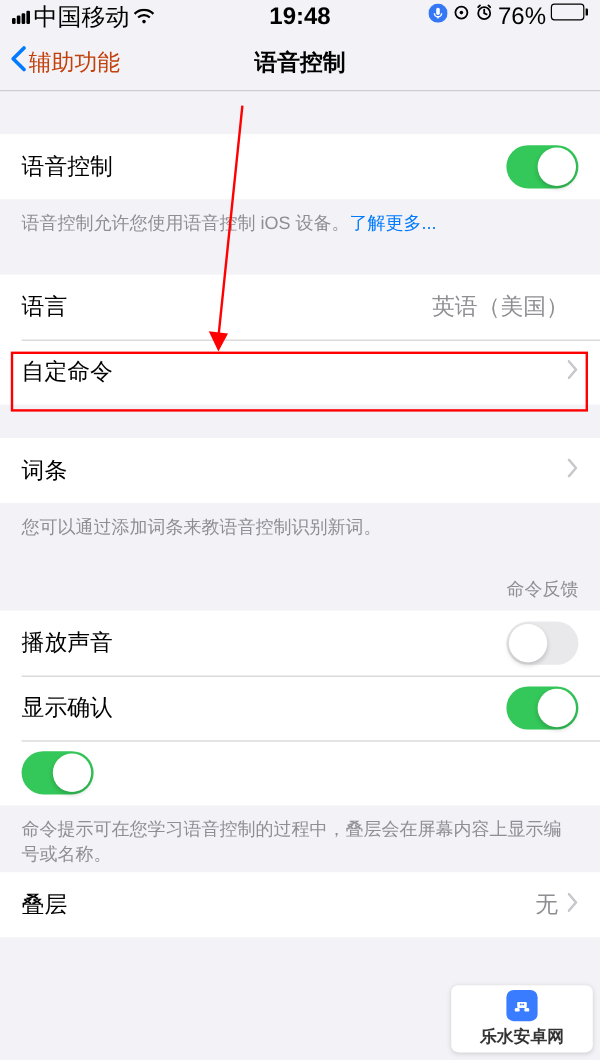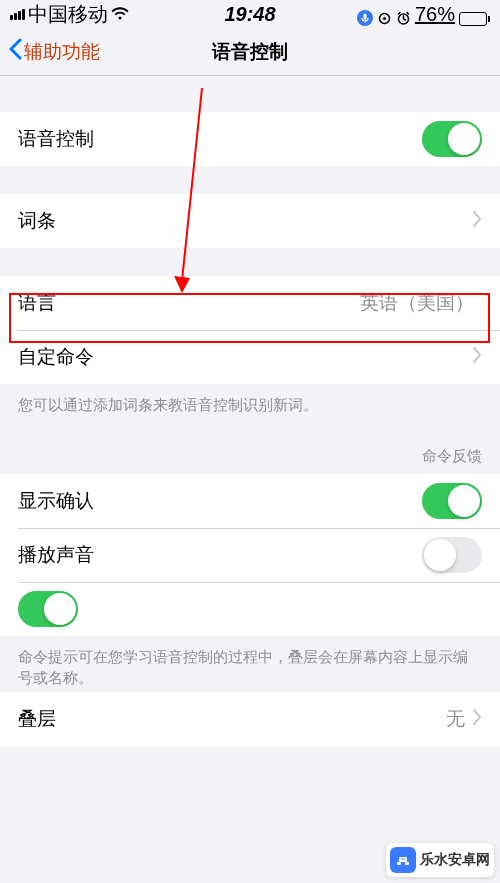--- a/index.html
+++ b/index.html
@@ -1,20 +1,20 @@
 <!DOCTYPE html>
 <html><head>
   <meta charset="utf-8">
   <style>
     * { margin: 0; padding: 0; box-sizing: border-box; font-family: -apple-system, "PingFang SC", "Helvetica Neue", sans-serif; }
     body { width: 500px; height: 883px; background: #f2f2f7; overflow: hidden; position: relative; }
     .status-bar { height: 28px; display: flex; align-items: center; justify-content: space-between; padding: 0 10px; font-size: 20px; font-weight: 500; }
     .status-left { display: flex; align-items: center; gap: 3px; }
-    .status-center { position: absolute; left: 50%; transform: translateX(-50%); font-weight: 600; font-style: italic; }
-    .status-right { display: flex; align-items: flex-end; gap: 4px; text-decoration: underline; }
+    .status-center { position: absolute; left: 50%; transform: translateX(-50%); font-weight: 600; }
+    .status-right { display: flex; align-items: flex-start; gap: 4px; }
     .signal { display: inline-flex; align-items: flex-end; gap: 1px; }
     .signal-bar { width: 3px; background: #000; border-radius: 1px; }
     .wifi-icon svg, .voice-icon svg, .circle-icon svg, .alarm-icon svg { display: block; }
     .battery { display: inline-flex; align-items: center; }
     .battery-body { width: 28px; height: 14px; border: 1.5px solid #000; border-radius: 3px; padding: 1.5px; }
     .battery-fill { height: 100%; width: 76%; background: #000; border-radius: 1px; }
     .battery-tip { width: 2px; height: 6px; background: #000; margin-left: 1px; border-radius: 0 1px 1px 0; }
     .nav-bar { height: 48px; display: flex; align-items: center; position: relative; padding: 0 8px; border-bottom: 0.5px solid rgba(0,0,0,0.15); }
     .back-link { display: flex; align-items: center; color: #c2410c; font-size: 19px; gap: 2px; }
     .nav-title { position: absolute; left: 50%; transform: translateX(-50%); font-size: 19px; font-weight: 600; }
@@ -30,21 +30,21 @@
     .toggle.on { background: #34c759; }
     .toggle.off { background: #e9e9eb; }
     .toggle-knob { width: 32px; height: 32px; border-radius: 50%; background: #fff; position: absolute; top: 2px; box-shadow: 0 2px 4px rgba(0,0,0,0.2); }
     .toggle.on .toggle-knob { right: 2px; }
     .toggle.off .toggle-knob { left: 2px; }
     .footer-text { font-size: 15px; color: #8e8e93; padding: 10px 18px 4px; line-height: 1.4; }
     .footer-text .link { color: #007aff; }
     .section-header { font-size: 15px; color: #8e8e93; padding: 28px 18px 8px; text-align: right; }
     .highlight-box { position: absolute; border: 2px solid #ff0000; pointer-events: none; z-index: 50; }
     .arrow-svg { position: absolute; pointer-events: none; z-index: 51; }
-    .watermark { position: absolute; right: 6px; bottom: 6px; z-index: 60; display: flex; align-items: center; gap: 4px; background: #fff; padding: 4px 4px; border-radius: 6px; box-shadow: 0 1px 4px rgba(0,0,0,0.15); }
+    .watermark { position: absolute; right: 6px; bottom: 6px; z-index: 60; display: flex; align-items: center; gap: 4px; background: #fff; padding: 4px 24px; border-radius: 6px; box-shadow: 0 1px 4px rgba(0,0,0,0.15); flex-direction: column; }
     .watermark-icon { width: 26px; height: 26px; background: #3a7cff; border-radius: 6px; display: flex; align-items: center; justify-content: center; }
     .watermark-text { font-size: 14px; font-weight: 600; color: #333; }
   </style>
 </head>
 <body>
 
 <div class="status-bar">
   <div class="status-left">
     <span class="signal">
       <span class="signal-bar" style="height:5px"></span>
@@ -106,59 +106,62 @@
 <div class="content">
 
   <div class="group first">
     <div class="row">
       <span class="row-label">语音控制</span>
       <span class="toggle on">
           <span class="toggle-knob"></span>
         </span>
     </div>
   </div>
+  <div class="footer-text">
+    <span>语音控制允许您使用语音控制 iOS 设备。</span><span class="link">了解更多...</span>
+  </div>
+
+  <div class="group">
+    <div class="row">
+      <span class="row-label">语言</span>
+      <span class="row-value">英语（美国）</span>
+    </div>
+    <div class="row">
+      <span class="row-label">自定命令</span>
+      <span class="chevron">
+        <svg width="9" height="16" viewBox="0 0 9 16">
+            <path d="M1 1l6 7-6 7" stroke="#c7c7cc" stroke-width="2" fill="none" stroke-linecap="round" stroke-linejoin="round"></path>
+          </svg>
+      </span>
+    </div>
+  </div>
 
   <div class="group">
     <div class="row">
       <span class="row-label">词条</span>
       <span class="chevron">
         <svg width="9" height="16" viewBox="0 0 9 16">
             <path d="M1 1l6 7-6 7" stroke="#c7c7cc" stroke-width="2" fill="none" stroke-linecap="round" stroke-linejoin="round"></path>
           </svg>
       </span>
     </div>
   </div>
-
-  <div class="group">
-    <div class="row">
-      <span class="row-label">语言</span>
-      <span class="row-value">英语（美国）</span>
-    </div>
-    <div class="row">
-      <span class="row-label">自定命令</span>
-      <span class="chevron">
-        <svg width="9" height="16" viewBox="0 0 9 16">
-            <path d="M1 1l6 7-6 7" stroke="#c7c7cc" stroke-width="2" fill="none" stroke-linecap="round" stroke-linejoin="round"></path>
-          </svg>
-      </span>
-    </div>
-  </div>
   <div class="footer-text">您可以通过添加词条来教语音控制识别新词。</div>
 
   <div class="section-header">命令反馈</div>
   <div class="group" style="margin-top:0">
     <div class="row">
+      <span class="row-label">播放声音</span>
+      <span class="toggle off">
+          <span class="toggle-knob"></span>
+        </span>
+    </div>
+    <div class="row">
       <span class="row-label">显示确认</span>
       <span class="toggle on">
-          <span class="toggle-knob"></span>
-        </span>
-    </div>
-    <div class="row">
-      <span class="row-label">播放声音</span>
-      <span class="toggle off">
           <span class="toggle-knob"></span>
         </span>
     </div>
     <div class="row">
       <span class="toggle on">
           <span class="toggle-knob"></span>
         </span>
     </div>
   </div>
   <div class="footer-text">命令提示可在您学习语音控制的过程中，叠层会在屏幕内容上显示编号或名称。</div>

